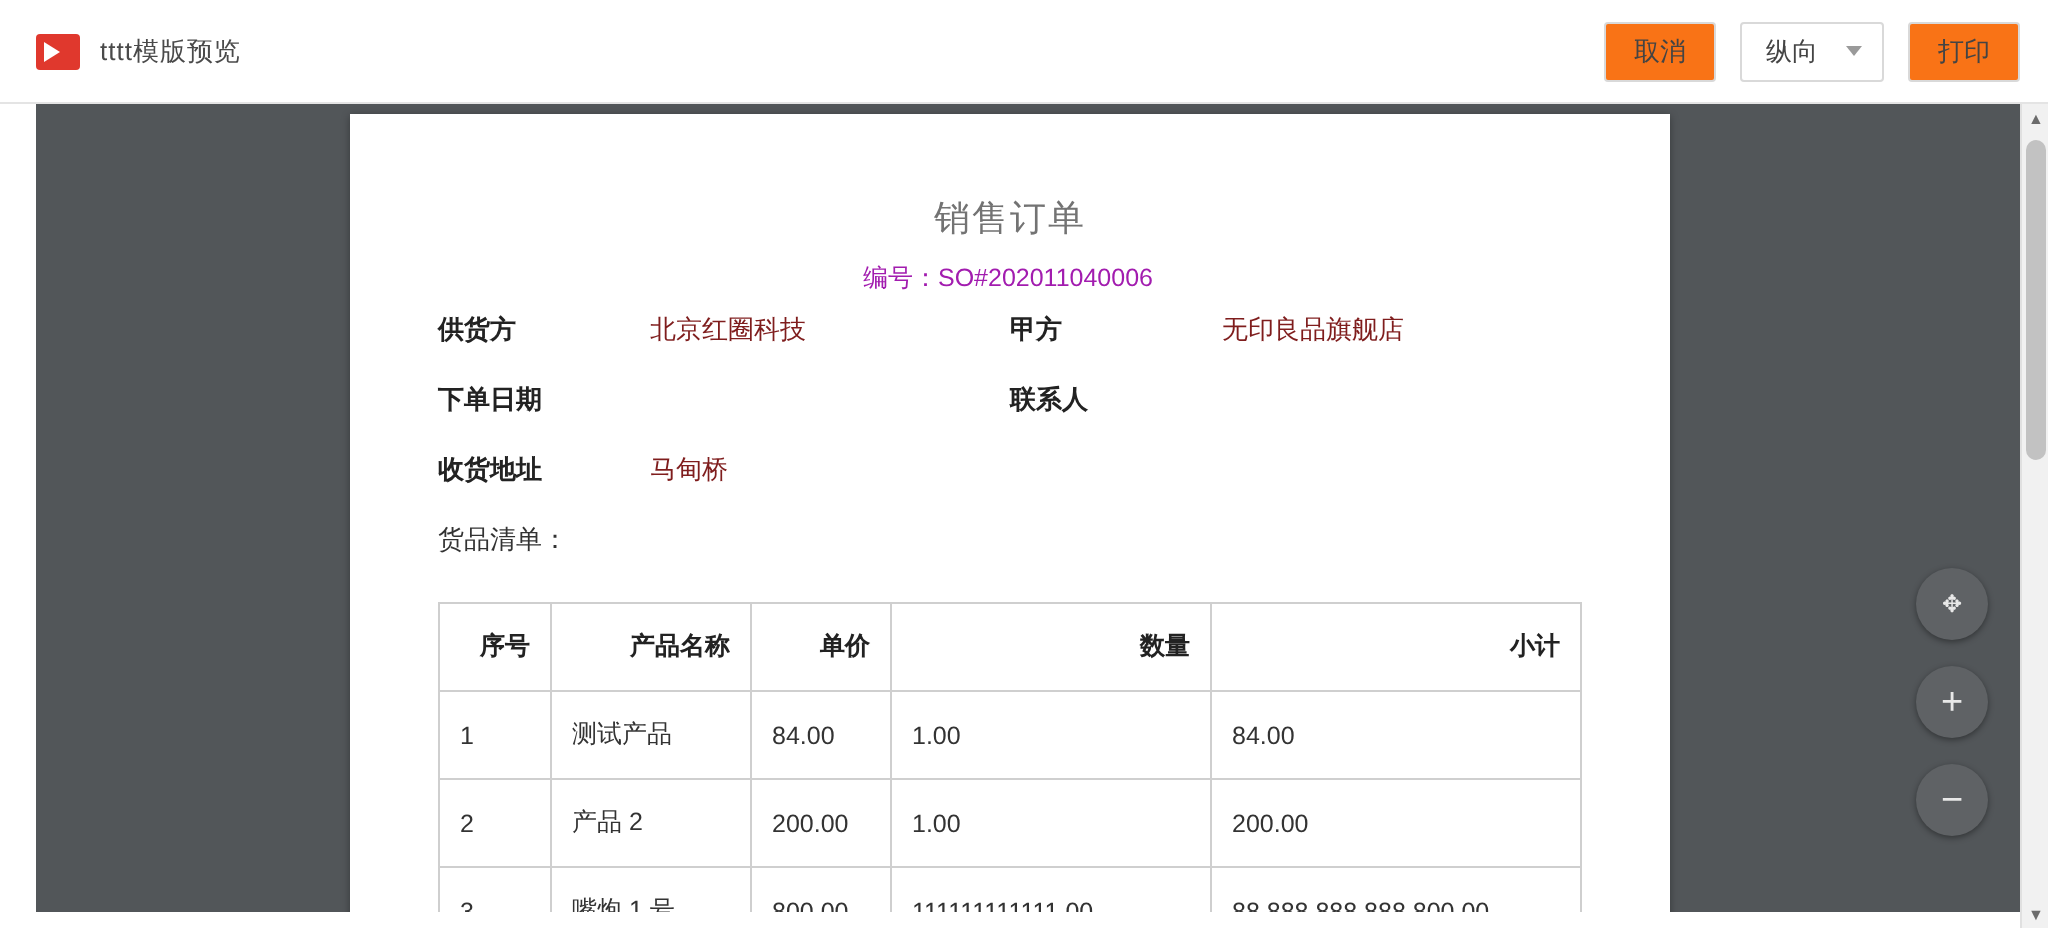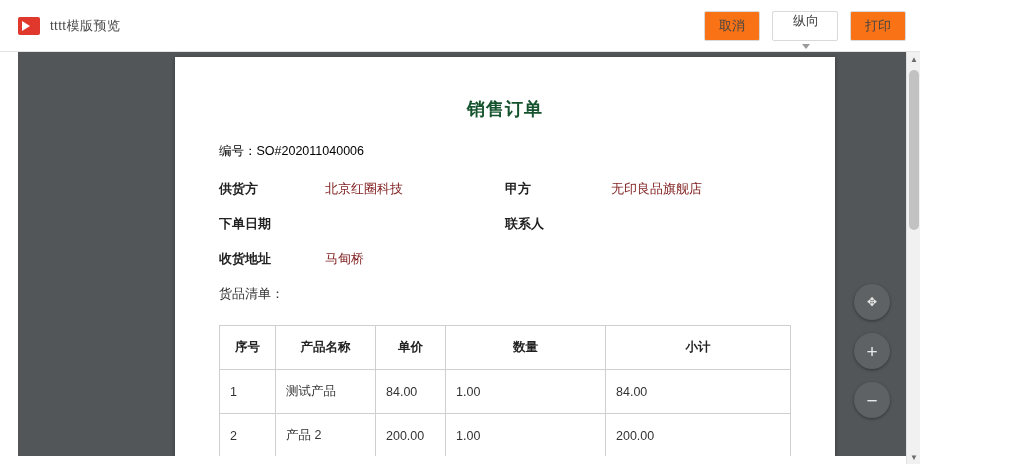--- a/index.html
+++ b/index.html
@@ -8,21 +8,21 @@
   }
   body {
     width: 1024px;
     height: 464px;
     overflow: hidden;
     font-family: "Liberation Sans", sans-serif;
     background: #ffffff;
     color: #333333;
   }
   .app {
-    width: 920px;
+    width: 1024px;
     height: 464px;
     position: relative;
     box-sizing: border-box;
   }
   
   .topbar {
     height: 52px;
     box-sizing: border-box;
     background: #ffffff;
     border-bottom: 1px solid #e4e4e4;
@@ -90,21 +90,20 @@
     border: 1px solid #d9d9d9;
     background: #ffffff;
     color: #444444;
     font-size: 13px;
     border-radius: 2px;
     display: inline-flex;
     align-items: center;
     gap: 14px;
     cursor: pointer;
     min-width: 66px;
-    flex-direction: column;
   }
   .caret {
     width: 0;
     height: 0;
     border-left: 4px solid transparent;
     border-right: 4px solid transparent;
     border-top: 5px solid #9a9a9a;
     display: inline-block;
   }
   
@@ -124,34 +123,34 @@
     width: 660px;
     min-height: 420px;
     background: #ffffff;
     box-shadow: 0 1px 4px rgba(0,0,0,.35);
     padding: 26px 44px 10px 44px;
     box-sizing: border-box;
   }
   .doc-title {
     text-align: center;
     font-size: 18px;
-    font-weight: bold;
-    color: #14532d;
+    font-weight: normal;
+    color: #737373;
     margin: 14px 0 0 0;
     letter-spacing: 1px;
   }
   .doc-code {
-    text-align: left;
+    text-align: center;
     font-size: 12.5px;
-    color: #000000;
-    margin-top: 22px;
+    color: #a21caf;
+    margin-top: 10px;
     padding-right: 2px;
   }
   .info-grid {
-    margin-top: 20px;
+    margin-top: 8px;
     font-family: Liberation Serif, serif;
   }
   .info-row {
     display: flex;
     margin-bottom: 17px;
     font-size: 13px;
   }
   .info-col {
     display: flex;
     width: 50%;
@@ -178,21 +177,21 @@
   }
   table.items th, table.items td {
     border: 1px solid #cfcfcf;
     padding: 0 10px;
     height: 44px;
     box-sizing: border-box;
     color: #333333;
   }
   table.items th {
     font-weight: bold;
-    text-align: center;
+    text-align: right;
     color: #222222;
   }
   table.items td {
     text-align: left;
   }
   .col-no { width: 56px; }
   .col-name { width: 100px; }
   .col-price { width: 70px; }
   .col-qty { width: 160px; }
   

